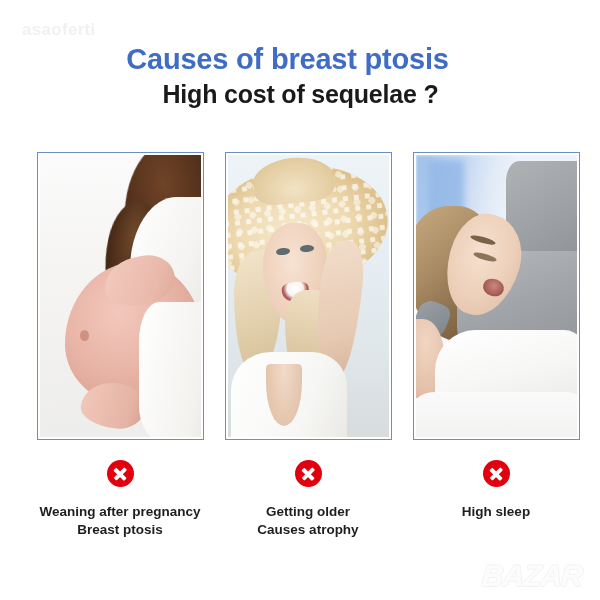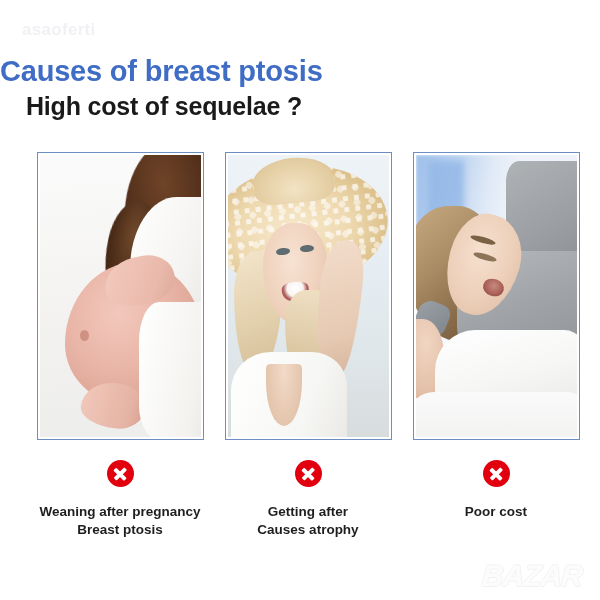--- a/index.html
+++ b/index.html
@@ -49,23 +49,23 @@
       -1px 0 0 #f4f4f6,
        0 -1px 0 #f4f4f6;
     transform: skewX(-4deg);
     user-select: none;
   }
 
   
   .title-block {
     position: absolute;
     left: 0;
-    top: 56px;
+    top: 44px;
     width: 575px;
-    text-align: left;
+    text-align: center;
   }
   .title-main {
     font-size: 29px;
     font-weight: 700;
     color: #3f6cc4;
     letter-spacing: -0.2px;
     line-height: 1.08;
     white-space: nowrap;
   }
   .title-sub {
@@ -377,21 +377,21 @@
           <div class="eyeR"></div>
           <div class="mouth"></div>
           <div class="hairR"></div>
           <div class="arm"></div>
           <div class="top"></div>
           <div class="neckline"></div>
         </div>
       </div>
       <div class="x-badge"></div>
       <div class="caption">
-        <span>Getting after</span>
+        <span>Getting older</span>
         <span class="l2">Causes atrophy</span>
       </div>
     </div>
 
     <div class="column">
       <div class="photo-frame">
         <div class="photo p3">
           <div class="window"></div>
           <div class="window2"></div>
           <div class="pillowBack"></div>
@@ -402,21 +402,21 @@
           <div class="eye"></div>
           <div class="mouth"></div>
           <div class="strap"></div>
           <div class="shoulder"></div>
           <div class="pillowWhite"></div>
           <div class="sheet"></div>
         </div>
       </div>
       <div class="x-badge"></div>
       <div class="caption">
-        <span>Poor cost</span>
+        <span>High sleep</span>
       </div>
     </div>
 
   </div>
 
   <div class="wm-bazar">BAZAR</div>
 
 </div>
 
 </body></html>

